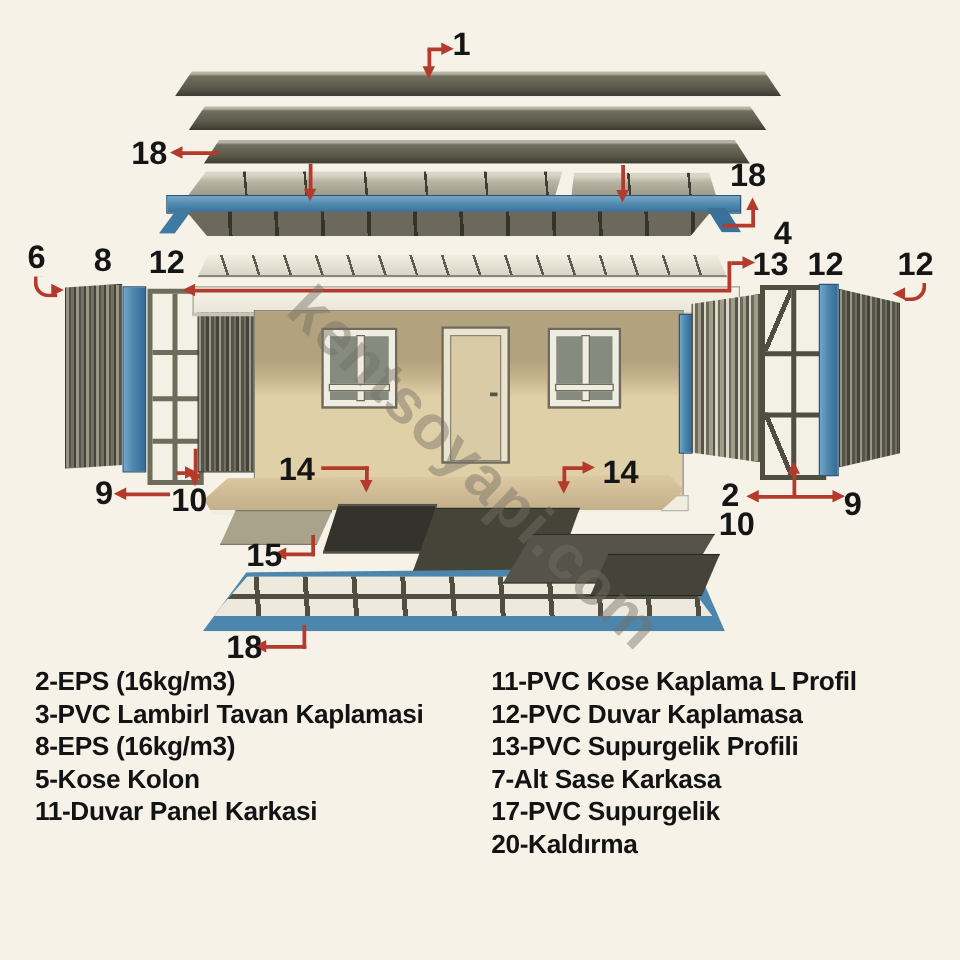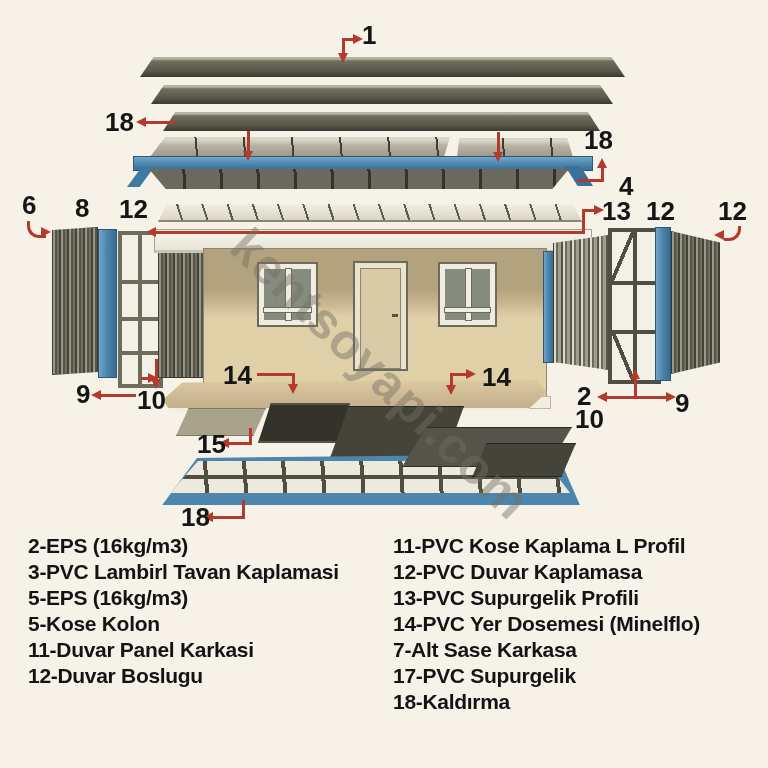--- a/index.html
+++ b/index.html
@@ -204,28 +204,26 @@
   <div class="num" style="left:575px;top:406px;">10</div>
   <div class="num" style="left:675px;top:390px;">9</div>
   <div class="num" style="left:197px;top:431px;">15</div>
   <div class="num" style="left:181px;top:504px;">18</div>
 
   <div id="wm">kentsoyapi.com</div>
 
   <div class="lgcol" style="left:28px;">
     <div>2-EPS (16kg/m3)</div>
     <div>3-PVC Lambirl Tavan Kaplamasi</div>
-    <div>5-EPS (16kg/m3)</div>
+    <div>8-EPS (16kg/m3)</div>
     <div>5-Kose Kolon</div>
     <div>11-Duvar Panel Karkasi</div>
-    <div>12-Duvar Boslugu</div>
   </div>
   <div class="lgcol" style="left:393px;">
     <div>11-PVC Kose Kaplama L Profil</div>
     <div>12-PVC Duvar Kaplamasa</div>
     <div>13-PVC Supurgelik Profili</div>
-    <div>14-PVC Yer Dosemesi (Minelflo)</div>
     <div>7-Alt Sase Karkasa</div>
     <div>17-PVC Supurgelik</div>
-    <div>18-Kaldırma</div>
+    <div>20-Kaldırma</div>
   </div>
 
 </div>
 
 </body></html>

